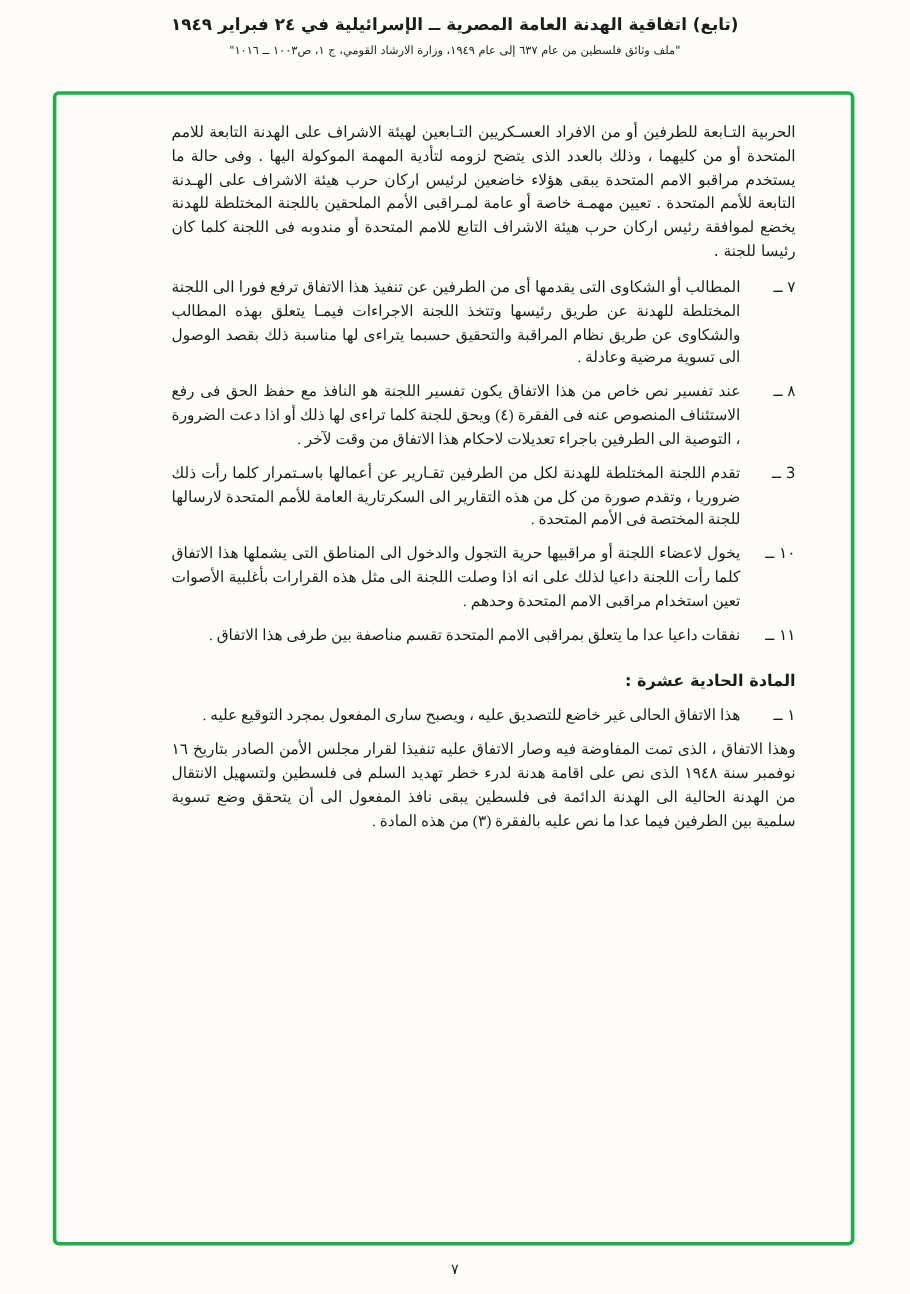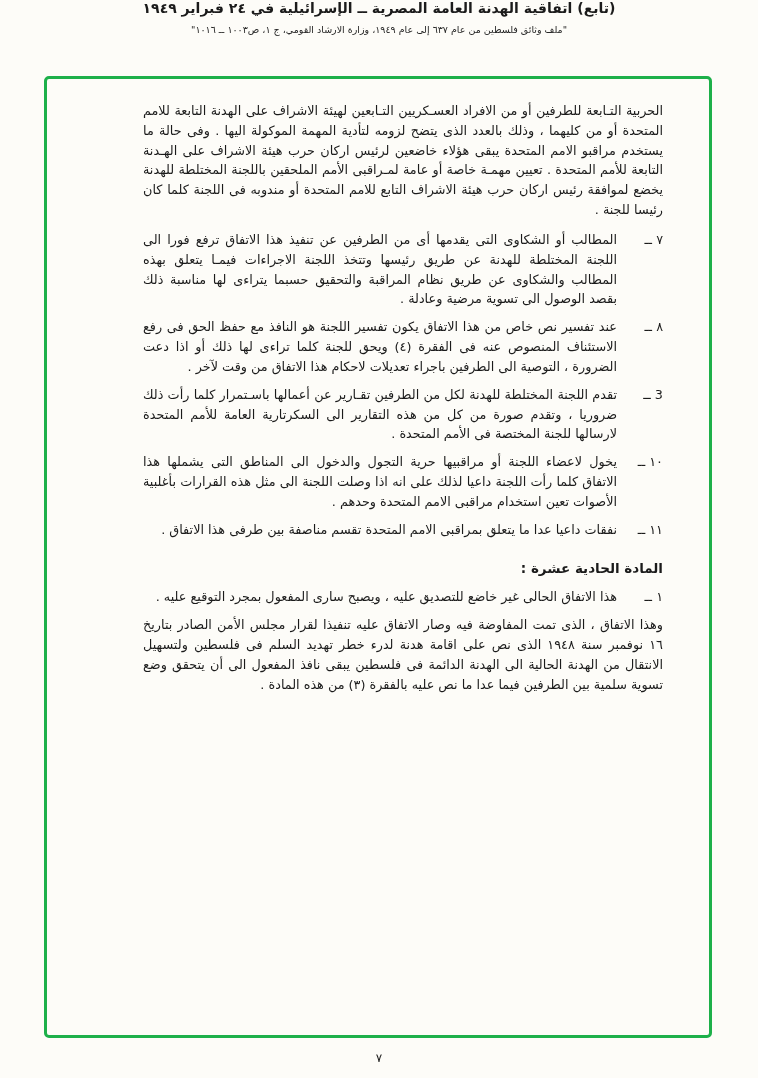--- a/index.html
+++ b/index.html
@@ -6,36 +6,36 @@
   html,body{margin:0;padding:0;}
   body{
     width:758px;height:1078px;
     background:#fdfcf8;
     font-family:"DejaVu Sans",sans-serif;
     color:#1b1b1b;
     direction:rtl;
     position:relative;
     overflow:hidden;
   }
-  .page-header{text-align:center;}
+  .page-header{text-align:center;padding-top:13px;}
   .doc-title{font-size:14px;font-weight:bold;letter-spacing:0.2px;}
   .doc-citation{font-size:9.5px;margin-top:8px;color:#242424;}
   .frame{
     position:absolute;top:76px;left:44px;
     width:668px;height:962px;
     border:3px solid #1db04a;
     border-radius:5px;
     padding:22px 46px 18px 48px;
     overflow:hidden;
   }
   .content{font-size:12.8px;line-height:1.55;text-align:justify;margin-left:48px;}
   .intro{margin:0 0 10px 0;}
   .item{display:flex;margin-top:8px;}
   .item-num{flex:0 0 46px;white-space:nowrap;}
-  .item-text{flex:1;text-align:justify;}
+  .item-text{flex:1;text-align:justify;font-family:Liberation Serif, serif;}
   .article-heading{font-size:13.5px;font-weight:bold;margin:18px 0 9px 0;}
   .article-para{margin:0;text-indent:26px;}
   .page-footer{position:absolute;bottom:12px;left:0;width:100%;text-align:center;}
   .page-number{font-size:12px;color:#1b1b1b;}
 </style>
 </head>
 <body>
 
 <div class="page">
 

